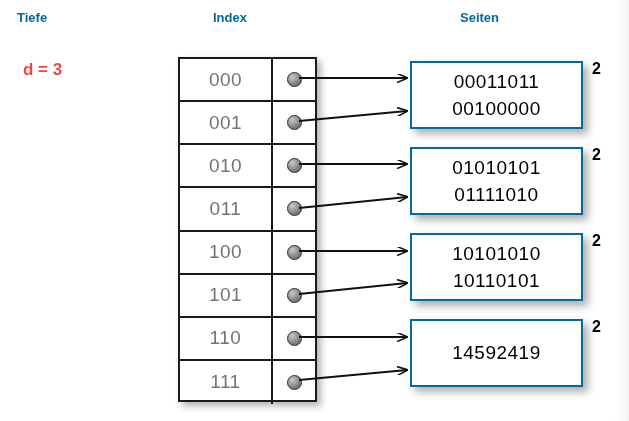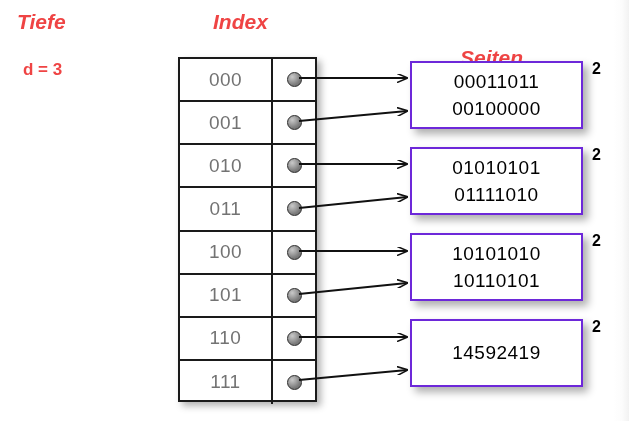--- a/index.html
+++ b/index.html
@@ -22,29 +22,28 @@
     right: 0;
     width: 16px;
     height: 421px;
     background: linear-gradient(to right, #ffffff 0%, #fcfcfc 55%, #f2f2f2 100%);
     pointer-events: none;
   }
 
   
   .heading {
     position: absolute;
-    font-style: italic;
     font-weight: 600;
-    font-size: 21px;
-    color: #ef4444;
+    font-size: 13px;
+    color: #0369a1;
     white-space: nowrap;
   }
   #heading-tiefe { left: 17px;  top: 10px; }
   #heading-index { left: 213px; top: 10px; }
-  #heading-seiten{ left: 460px; top: 10px; margin-top: 36px; }
+  #heading-seiten{ left: 460px; top: 10px; }
 
   .depth-label {
     position: absolute;
     left: 23px;
     top: 60px;
     font-size: 17px;
     font-weight: 600;
     color: #ef4444;
     white-space: nowrap;
   }
@@ -94,21 +93,21 @@
     box-sizing: border-box;
     background: radial-gradient(circle at 33% 30%, #c9c9c9 0%, #a3a3a3 32%, #7d7d7d 62%, #636363 100%);
   }
 
   
   .page-box {
     position: absolute;
     left: 410px;
     width: 173px;
     height: 68px;
-    border: 2px solid #6d28d9;
+    border: 2px solid #0369a1;
     box-sizing: border-box;
     background: #ffffff;
     box-shadow: 5px 5px 8px rgba(0,0,0,0.32);
     display: flex;
     flex-direction: column;
     align-items: center;
     justify-content: center;
     gap: 1px;
   }
   .page-line {

